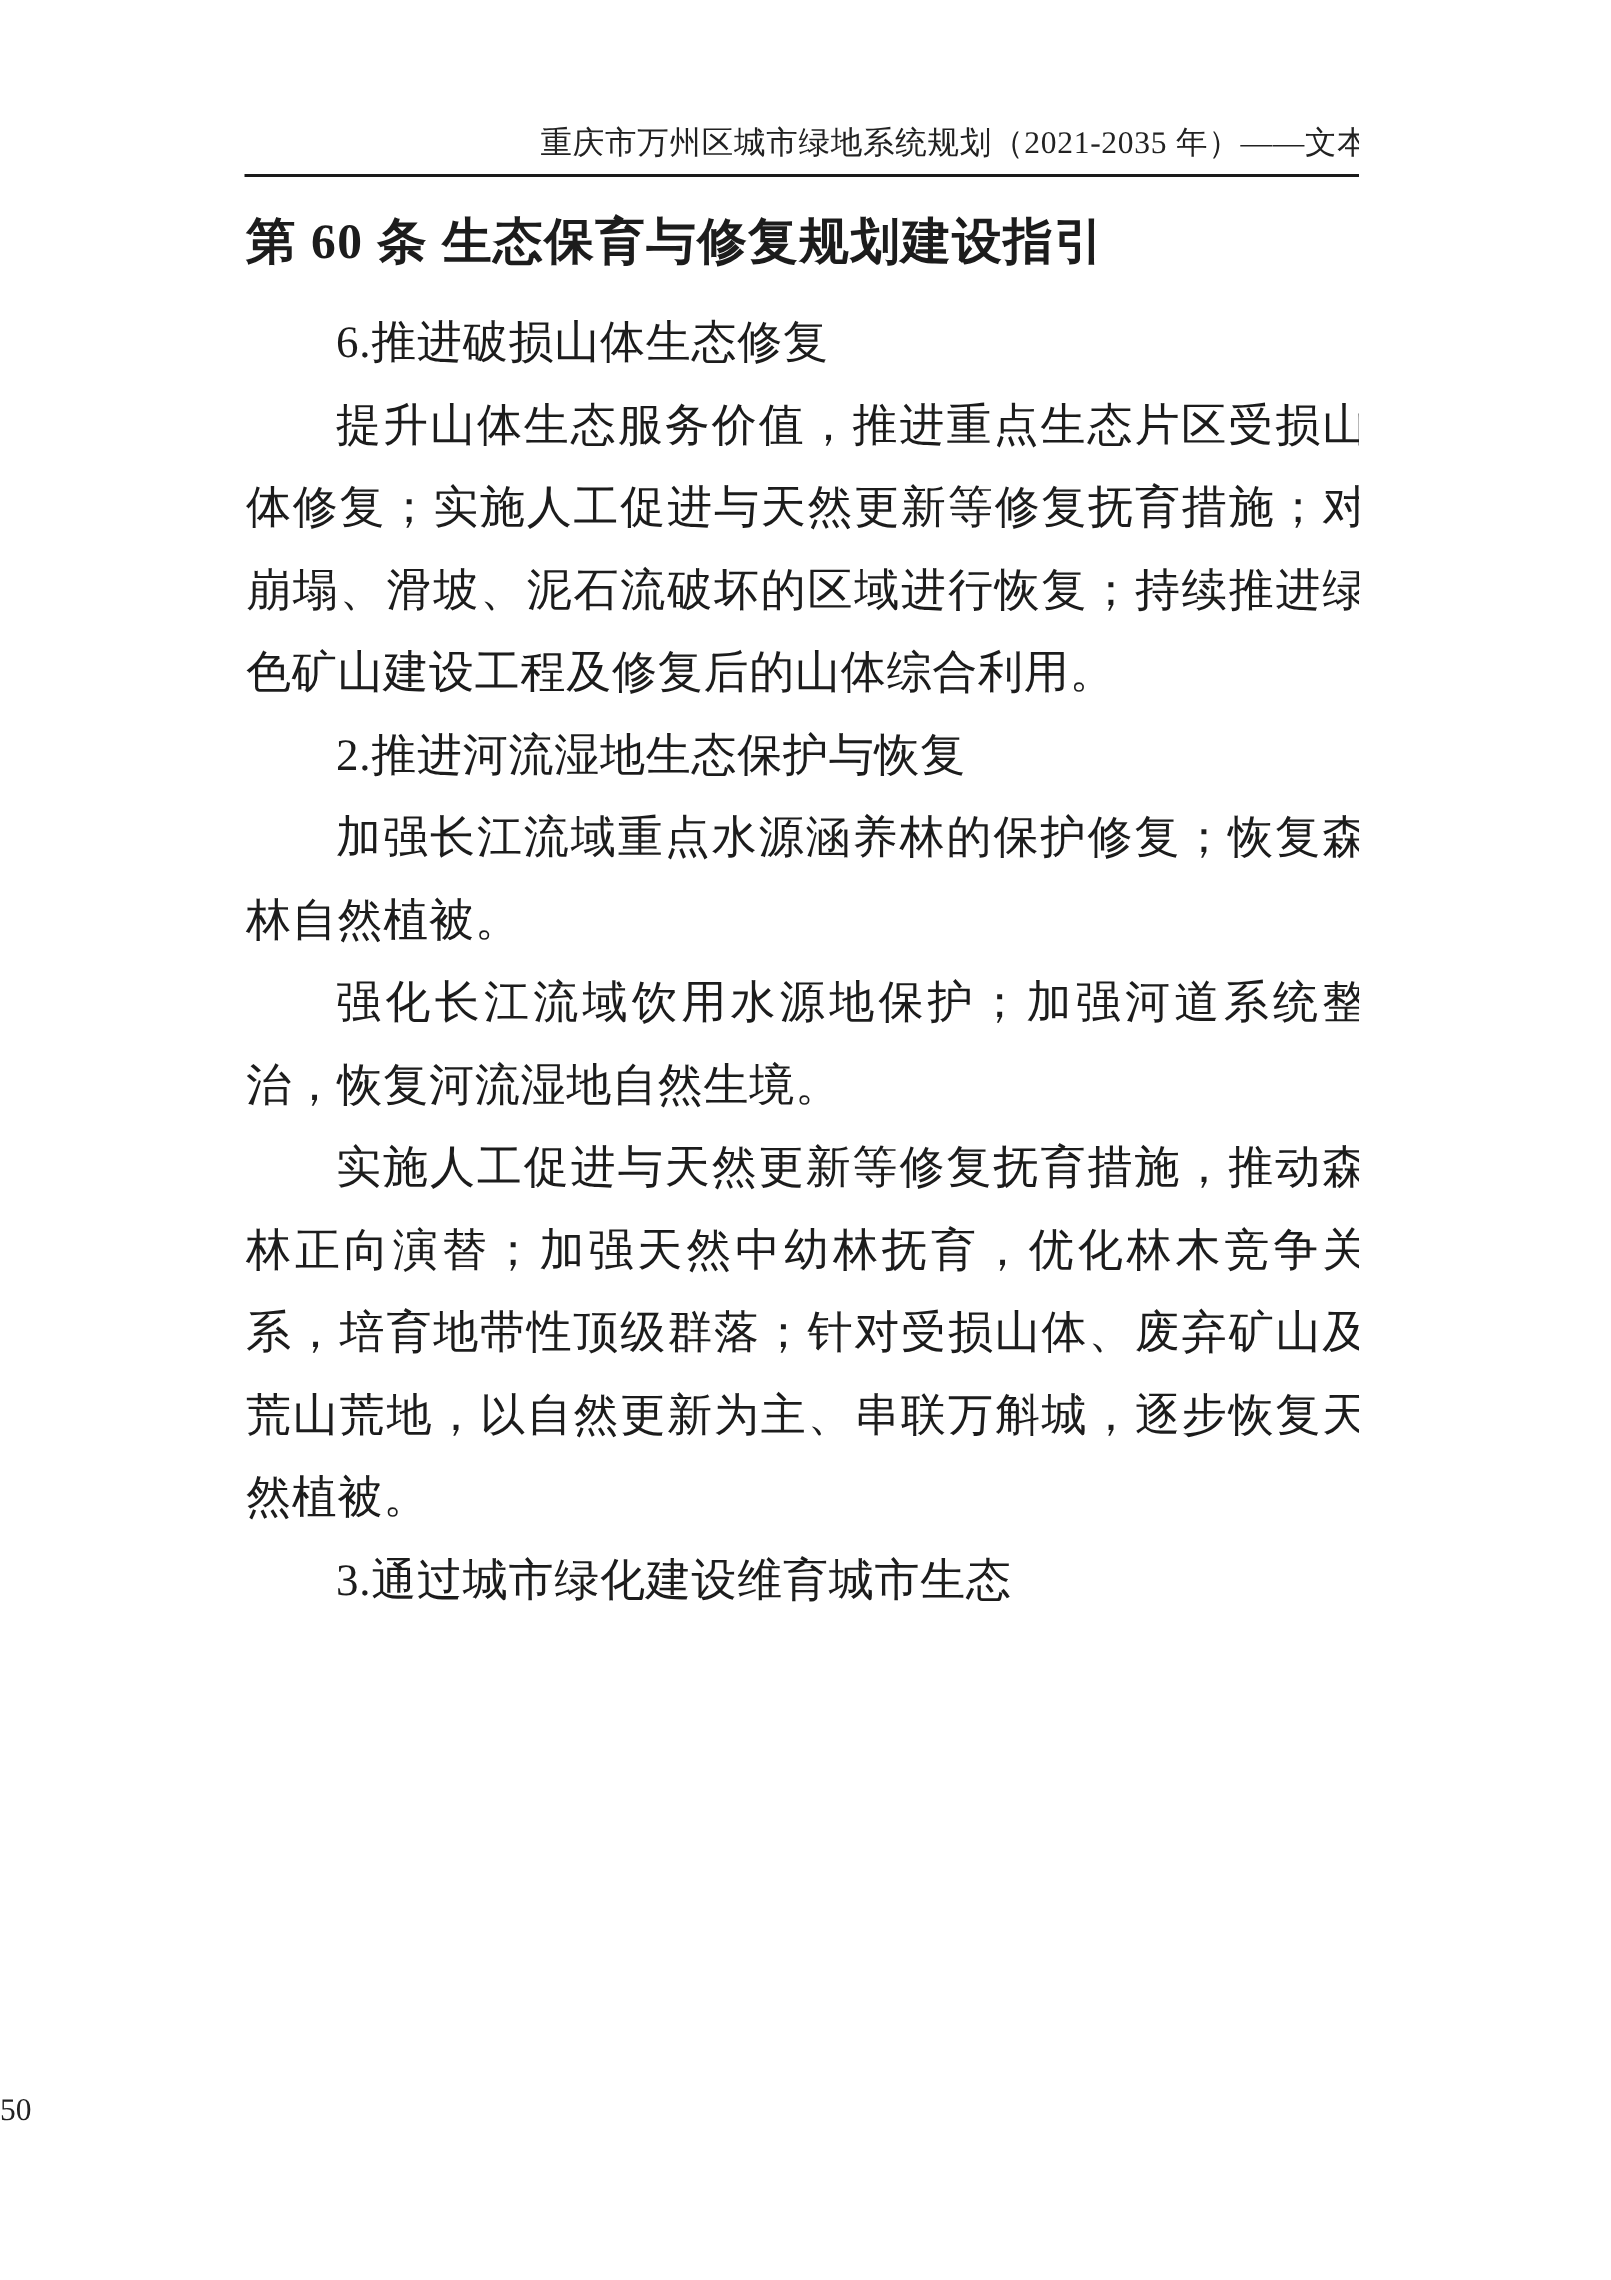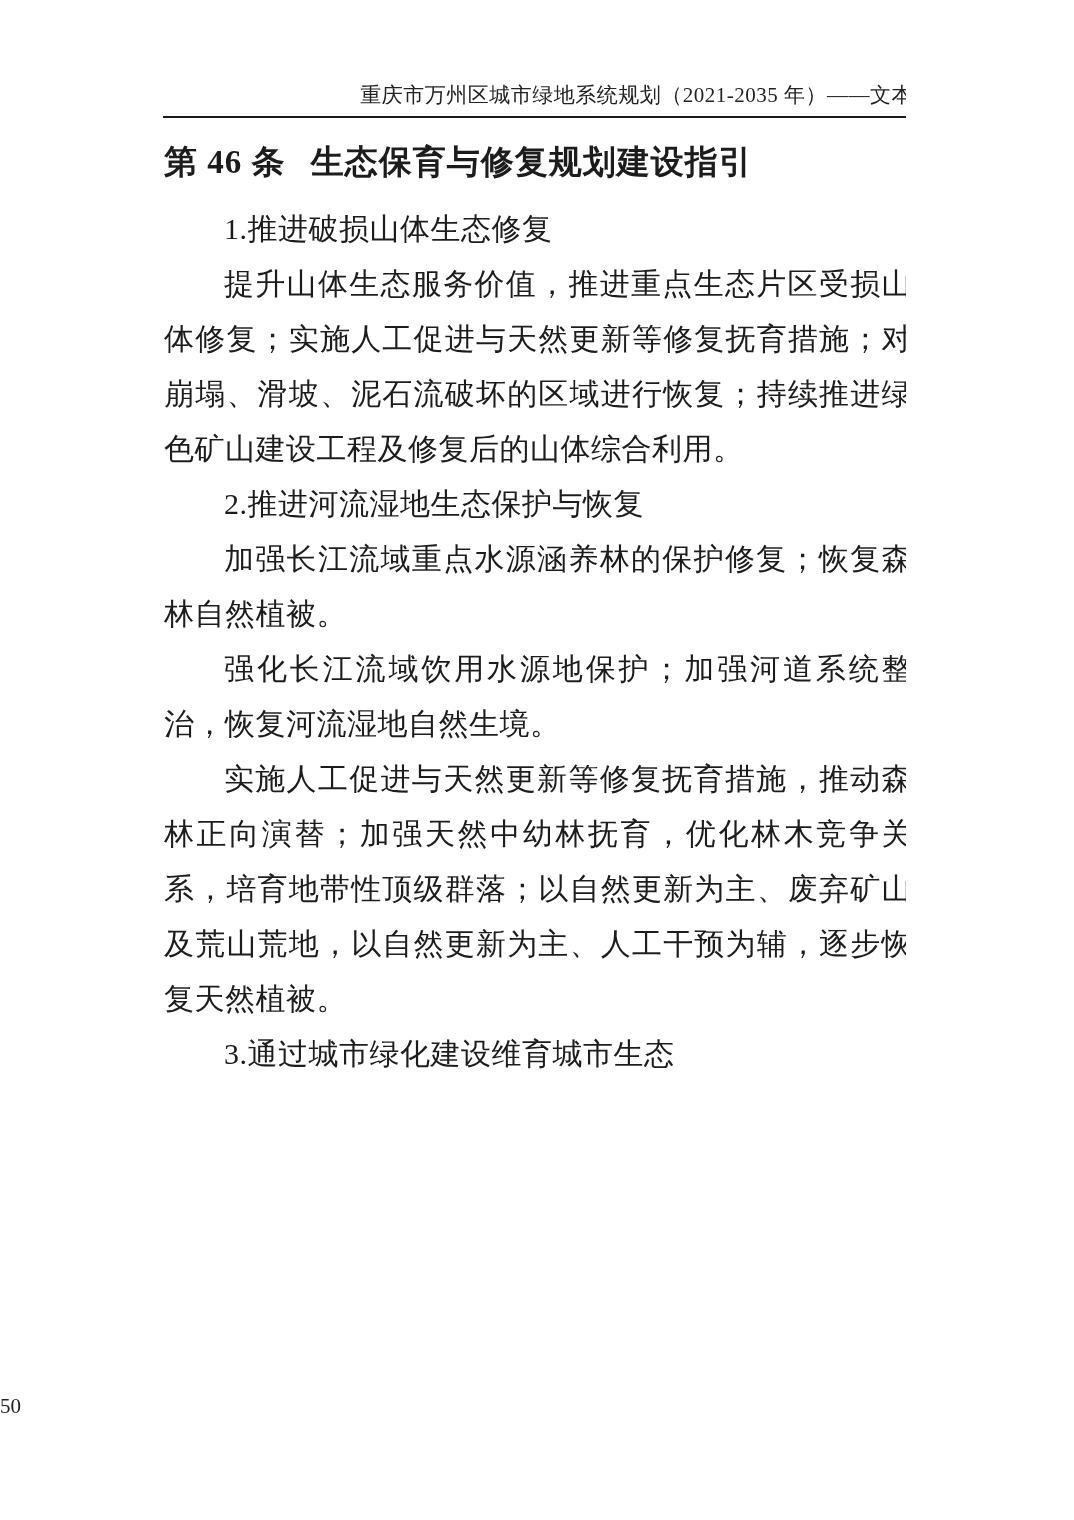--- a/index.html
+++ b/index.html
@@ -44,21 +44,20 @@
   }
   .article-heading {
     font-size: 33px;
     font-weight: bold;
     line-height: 50px;
     margin: 0 0 14px 0;
     letter-spacing: 1px;
     white-space: nowrap;
   }
   .article-heading .heading-title {
-    margin-left: 16px;
   }
   .para {
     margin: 0;
     font-size: 30px;
     line-height: 55px;
     text-align: justify;
     text-justify: inter-character;
     text-indent: 2em;
     letter-spacing: 0.5px;
   }
@@ -80,36 +79,36 @@
 
 <div class="page">
 
   <div class="doc-header">重庆市万州区城市绿地系统规划（2021-2035 年）——文本</div>
 
   <div class="doc-header-rule"></div>
 
   <div class="content">
 
     <h1 class="article-heading">
-      <span class="heading-number">第 46 条</span>
+      <span class="heading-number">第 60 条</span>
       <span class="heading-title">生态保育与修复规划建设指引</span>
     </h1>
 
-    <p class="para subheading">1.推进破损山体生态修复</p>
+    <p class="para subheading">6.推进破损山体生态修复</p>
 
     <p class="para body">提升山体生态服务价值，推进重点生态片区受损山体修复；实施人工促进与天然更新等修复抚育措施；对崩塌、滑坡、泥石流破坏的区域进行恢复；持续推进绿色矿山建设工程及修复后的山体综合利用。</p>
 
     <p class="para subheading">2.推进河流湿地生态保护与恢复</p>
 
     <p class="para body">加强长江流域重点水源涵养林的保护修复；恢复森林自然植被。</p>
 
     <p class="para body">强化长江流域饮用水源地保护；加强河道系统整治，恢复河流湿地自然生境。</p>
 
 
-    <p class="para body">实施人工促进与天然更新等修复抚育措施，推动森林正向演替；加强天然中幼林抚育，优化林木竞争关系，培育地带性顶级群落；以自然更新为主、废弃矿山及荒山荒地，以自然更新为主、人工干预为辅，逐步恢复天然植被。</p>
+    <p class="para body">实施人工促进与天然更新等修复抚育措施，推动森林正向演替；加强天然中幼林抚育，优化林木竞争关系，培育地带性顶级群落；针对受损山体、废弃矿山及荒山荒地，以自然更新为主、串联万斛城，逐步恢复天然植被。</p>
 
     <p class="para subheading">3.通过城市绿化建设维育城市生态</p>
 
 
   </div>
 
   <div class="page-number">50</div>
 
 </div>
 

